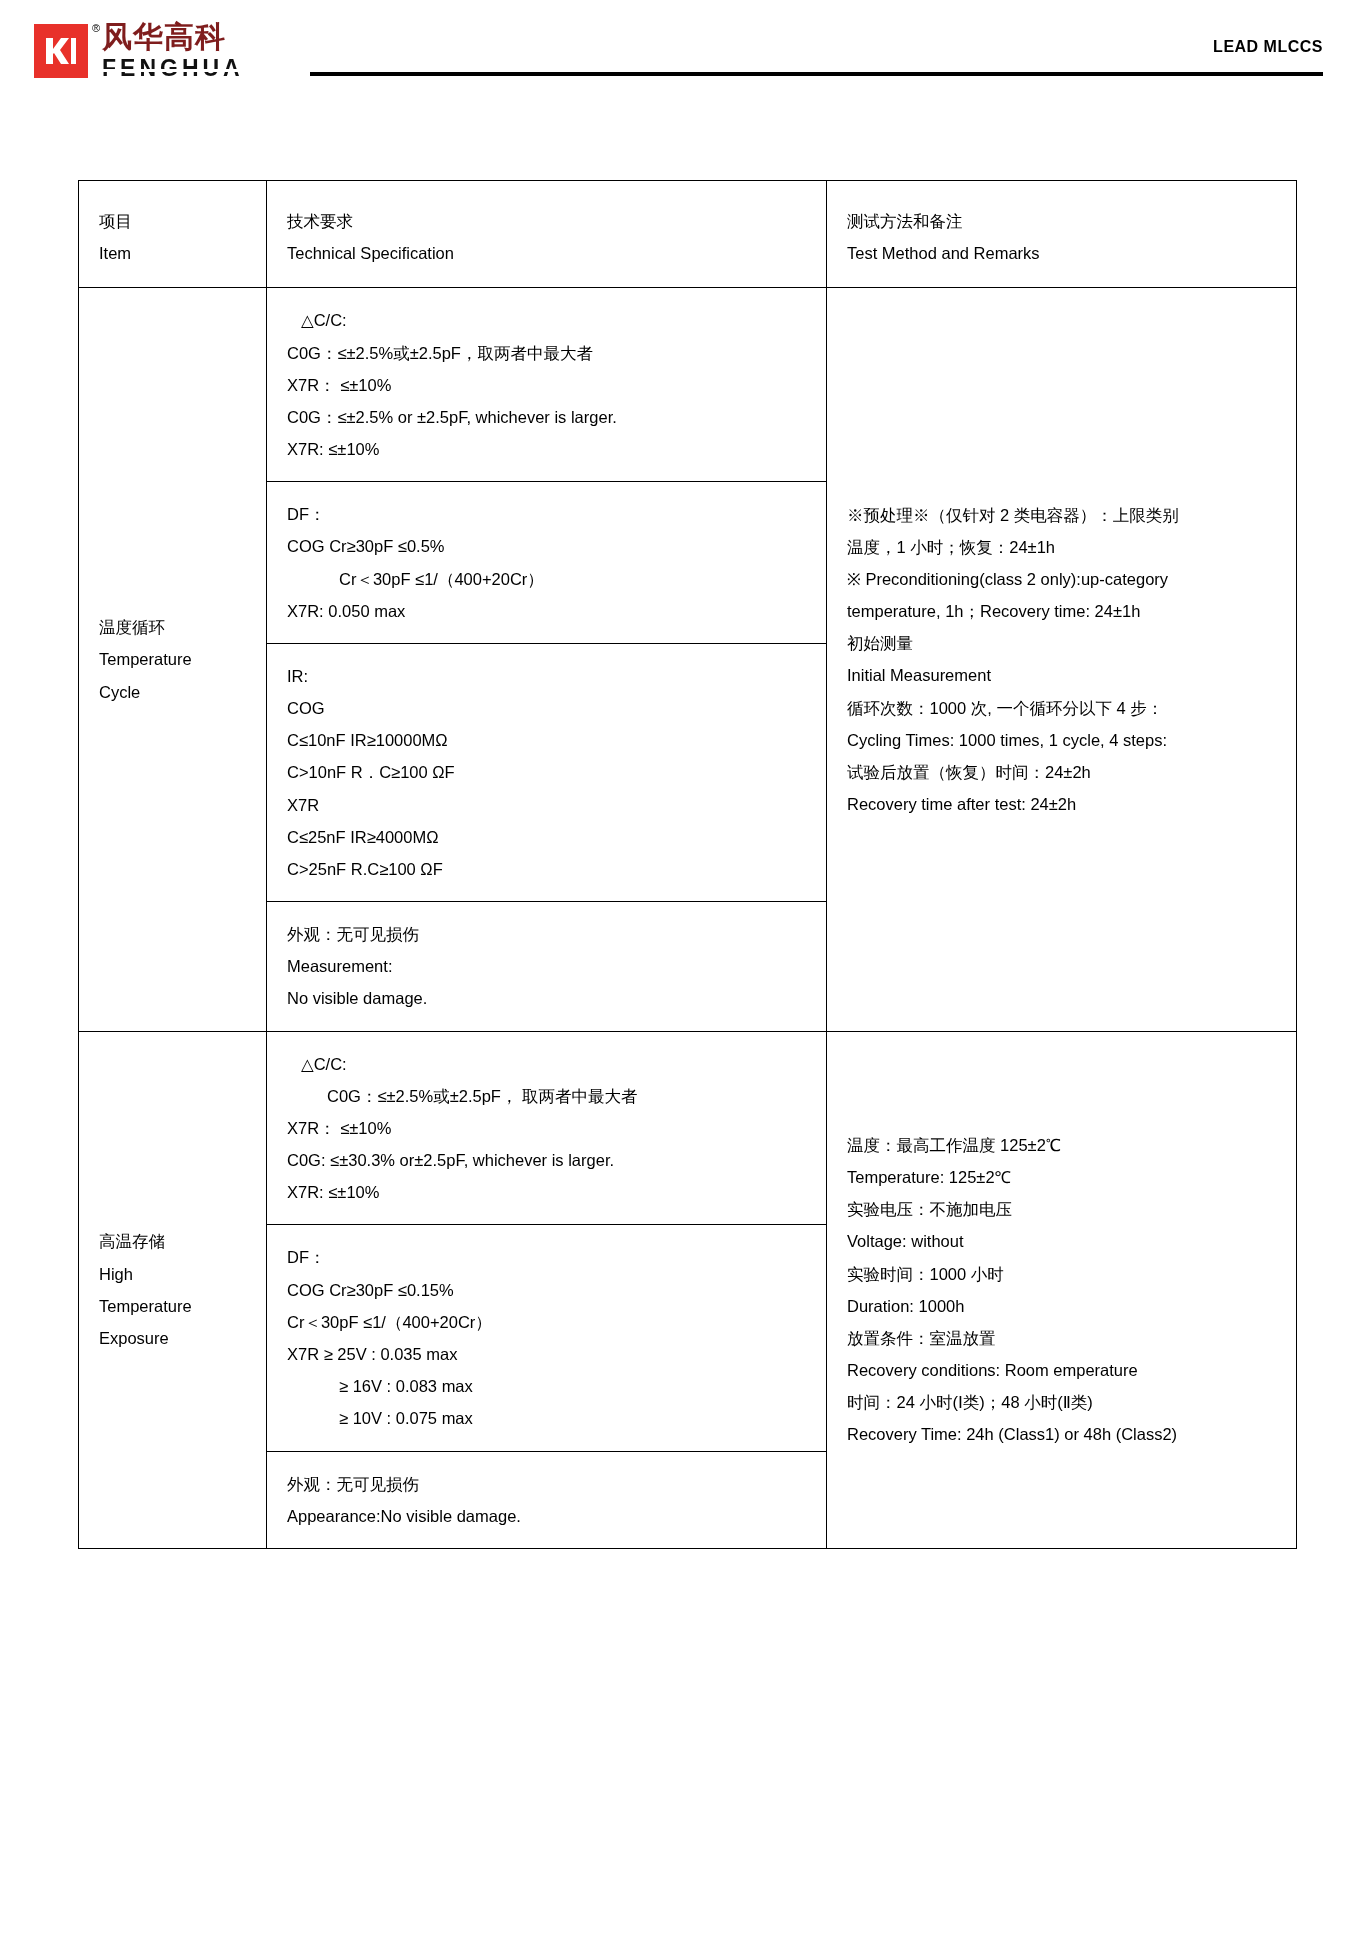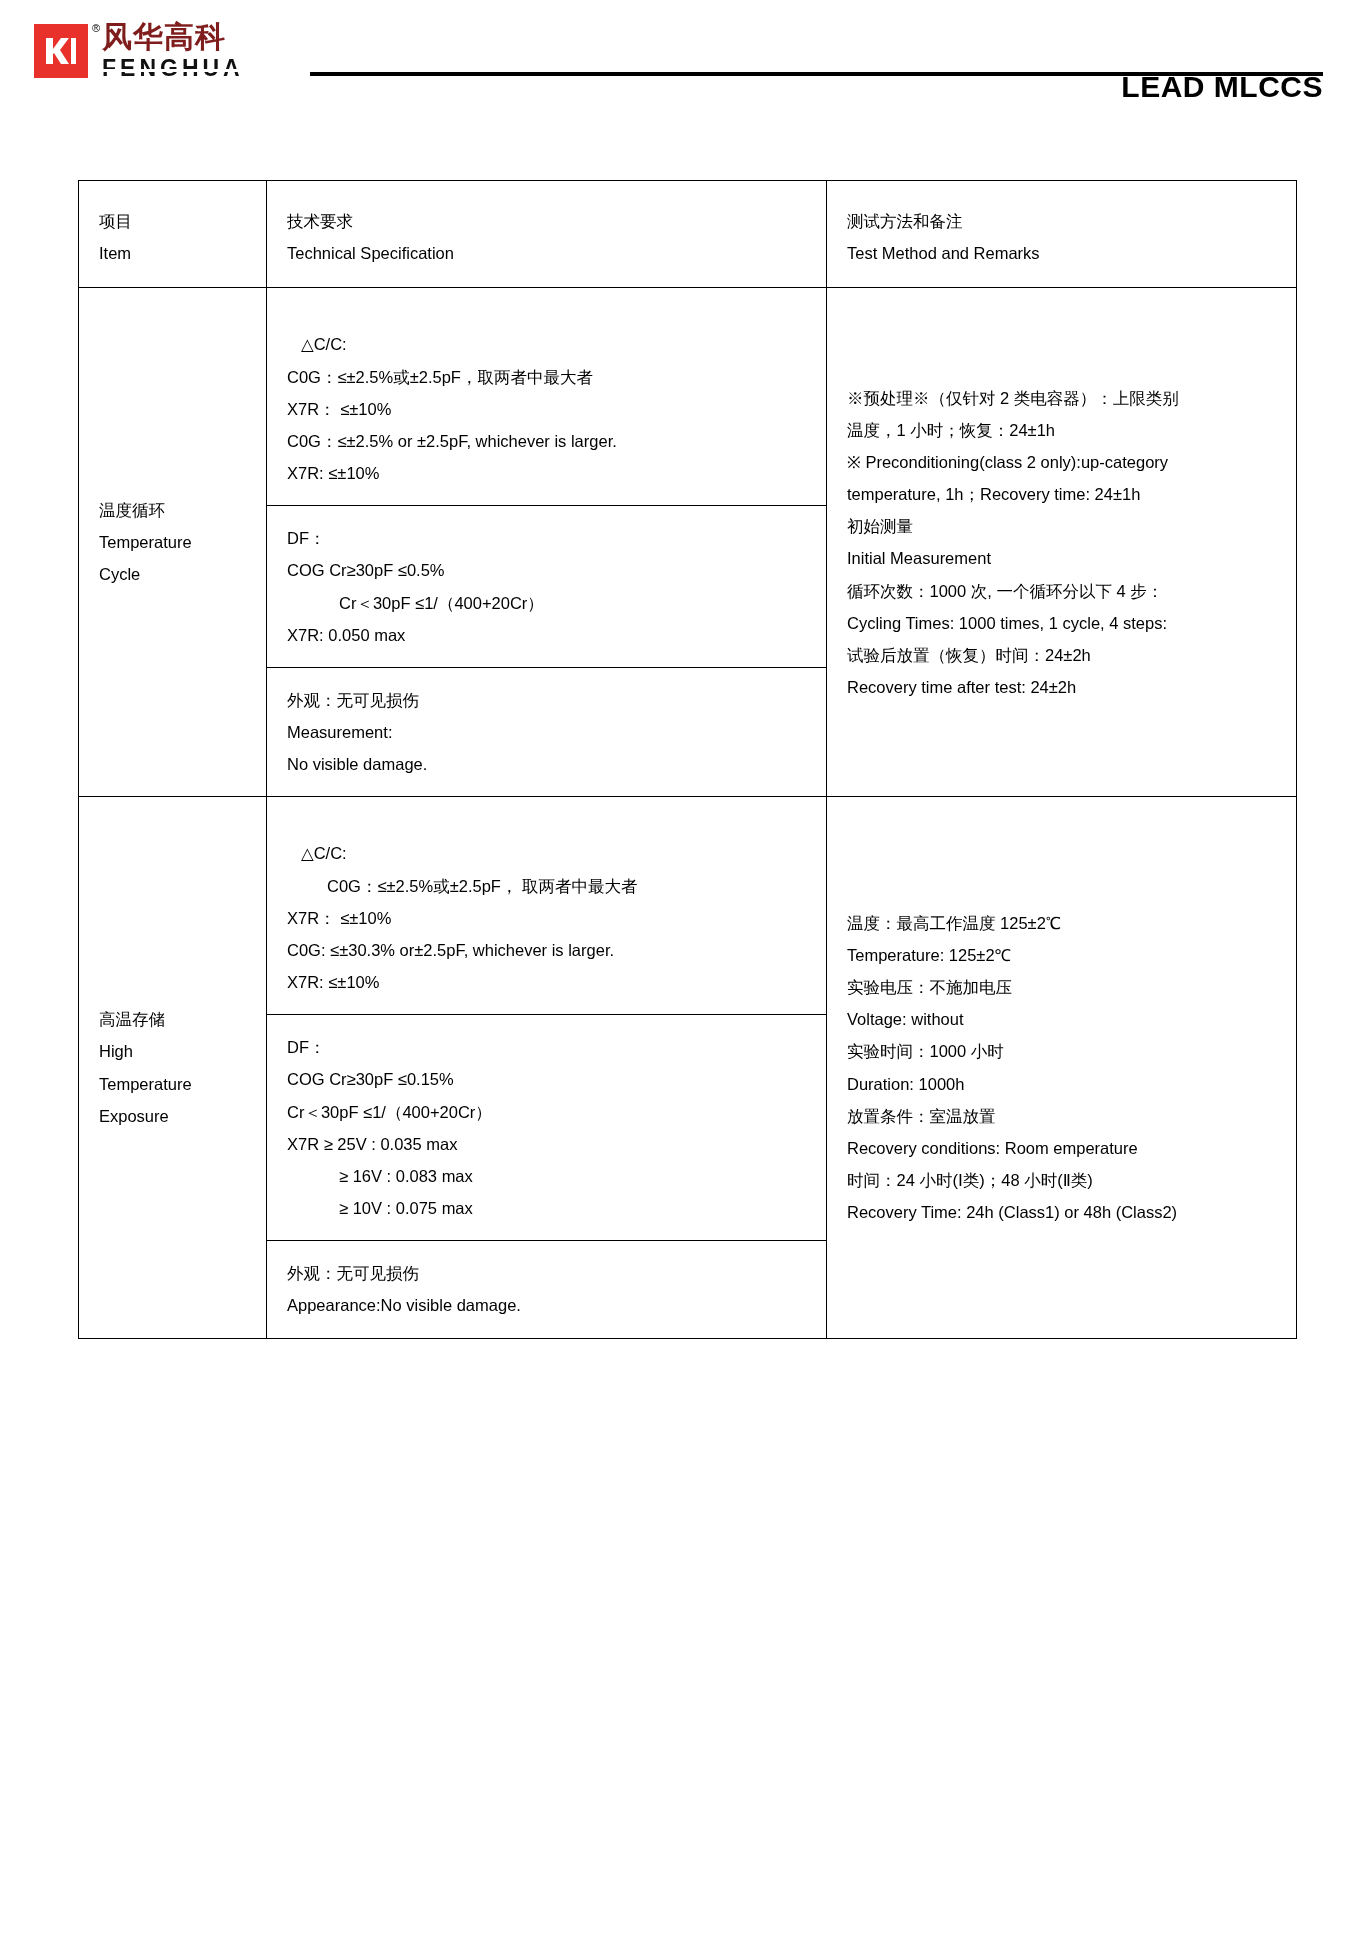--- a/index.html
+++ b/index.html
@@ -81,24 +81,23 @@
     left: 310px;
     right: 34px;
     top: 72px;
     height: 4px;
     background: #000;
   }
   .header-title {
     position: absolute;
     right: 34px;
     top: 38px;
-    font-size: 30px;
+    font-size: 16px;
     font-weight: bold;
     letter-spacing: 0.5px;
-    margin-top: 32px;
   }
 
   
   .doc-table {
     position: absolute;
     left: 78px;
     top: 180px;
     width: 1218px;
     border-collapse: collapse;
     table-layout: fixed;
@@ -127,21 +126,21 @@
     border-bottom: 1.6px solid #000;
     padding: 16px 20px 16px 20px;
     font-size: 16.5px;
     line-height: 1.95;
   }
   .sub-table tr:last-child td { border-bottom: none; }
   .nest-cell { padding: 0 !important; }
   .mid-block {
     display: block;
   }
-  .indent-1 { padding-left: 14px; display: block; margin-top: 24px; }
+  .indent-1 { padding-left: 14px; display: block; }
   .indent-2 { padding-left: 52px; display: block; }
   .indent-3 { padding-left: 40px; display: block; }
   .vcenter-item {
     vertical-align: middle !important;
   }
   .vcenter-method {
     vertical-align: middle !important;
   }
 </style>
 </head>
@@ -211,20 +210,31 @@
             <tr>
               <td>
                 <span class="mid-block">DF：</span>
                 <span class="mid-block">COG Cr≥30pF ≤0.5%</span>
                 <span class="indent-2">Cr＜30pF ≤1/（400+20Cr）</span>
                 <span class="mid-block">X7R: 0.050 max</span>
               </td>
             </tr>
             <tr>
               <td>
+                <span class="mid-block">IR:</span>
+                <span class="mid-block">COG</span>
+                <span class="mid-block">C≤10nF   IR≥10000MΩ</span>
+                <span class="mid-block">C&gt;10nF   R．C≥100 ΩF</span>
+                <span class="mid-block">X7R</span>
+                <span class="mid-block">C≤25nF    IR≥4000MΩ</span>
+                <span class="mid-block">C&gt;25nF     R.C≥100 ΩF</span>
+              </td>
+            </tr>
+            <tr>
+              <td>
                 <span class="mid-block">外观：无可见损伤</span>
                 <span class="mid-block">Measurement:</span>
                 <span class="mid-block">No visible damage.</span>
               </td>
             </tr>
           </tbody>
         </table>
       </td>
       <td class="vcenter-method">
         <span class="cell-line">※预处理※（仅针对 2 类电容器）：上限类别

